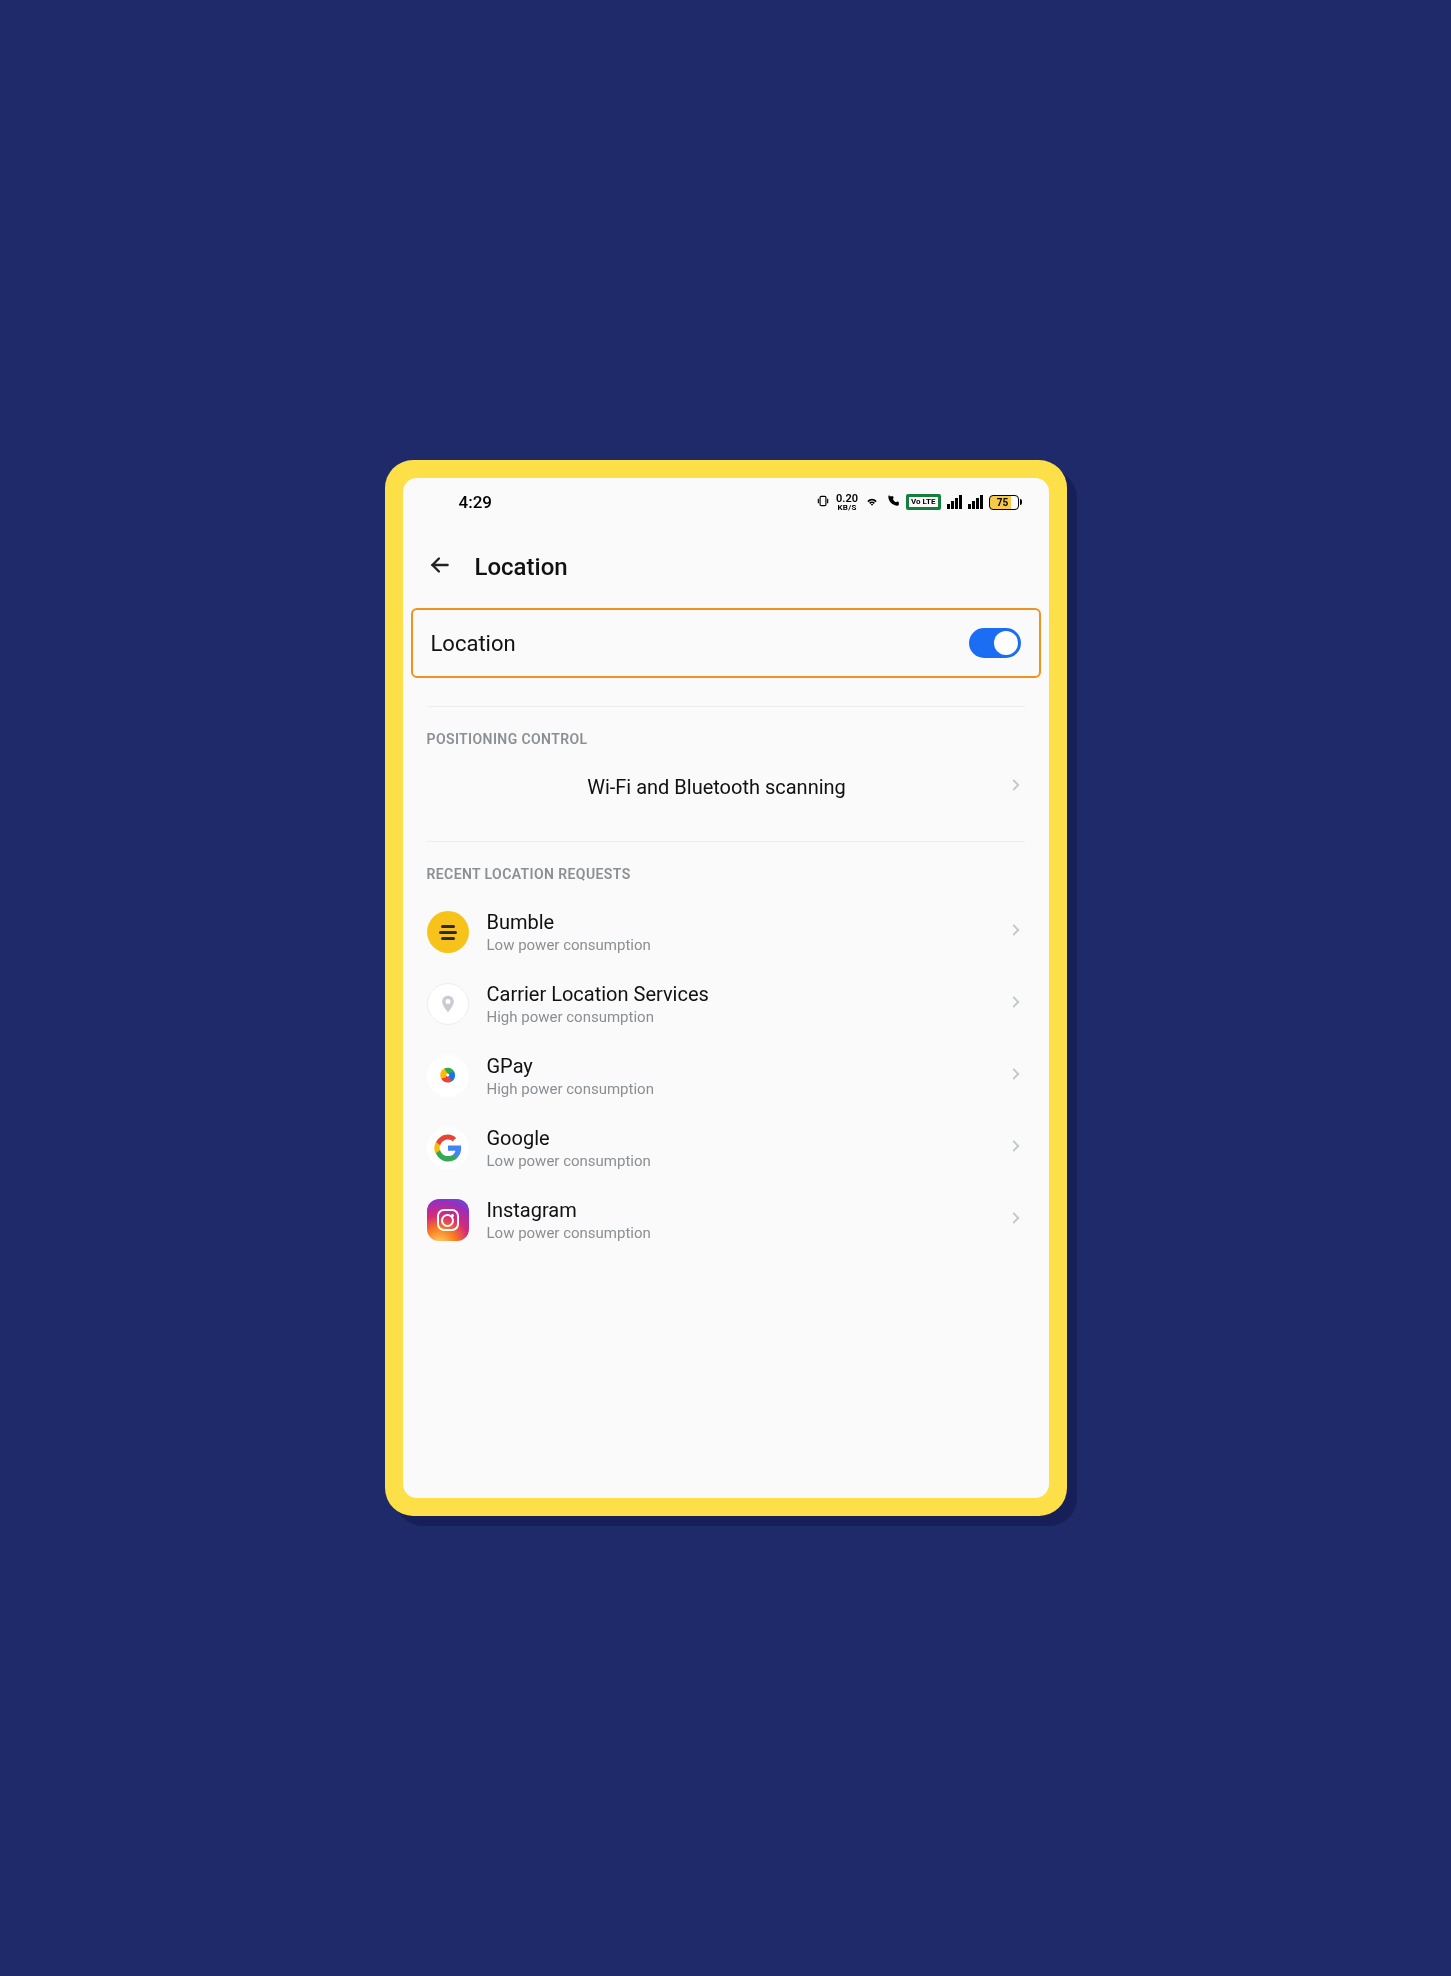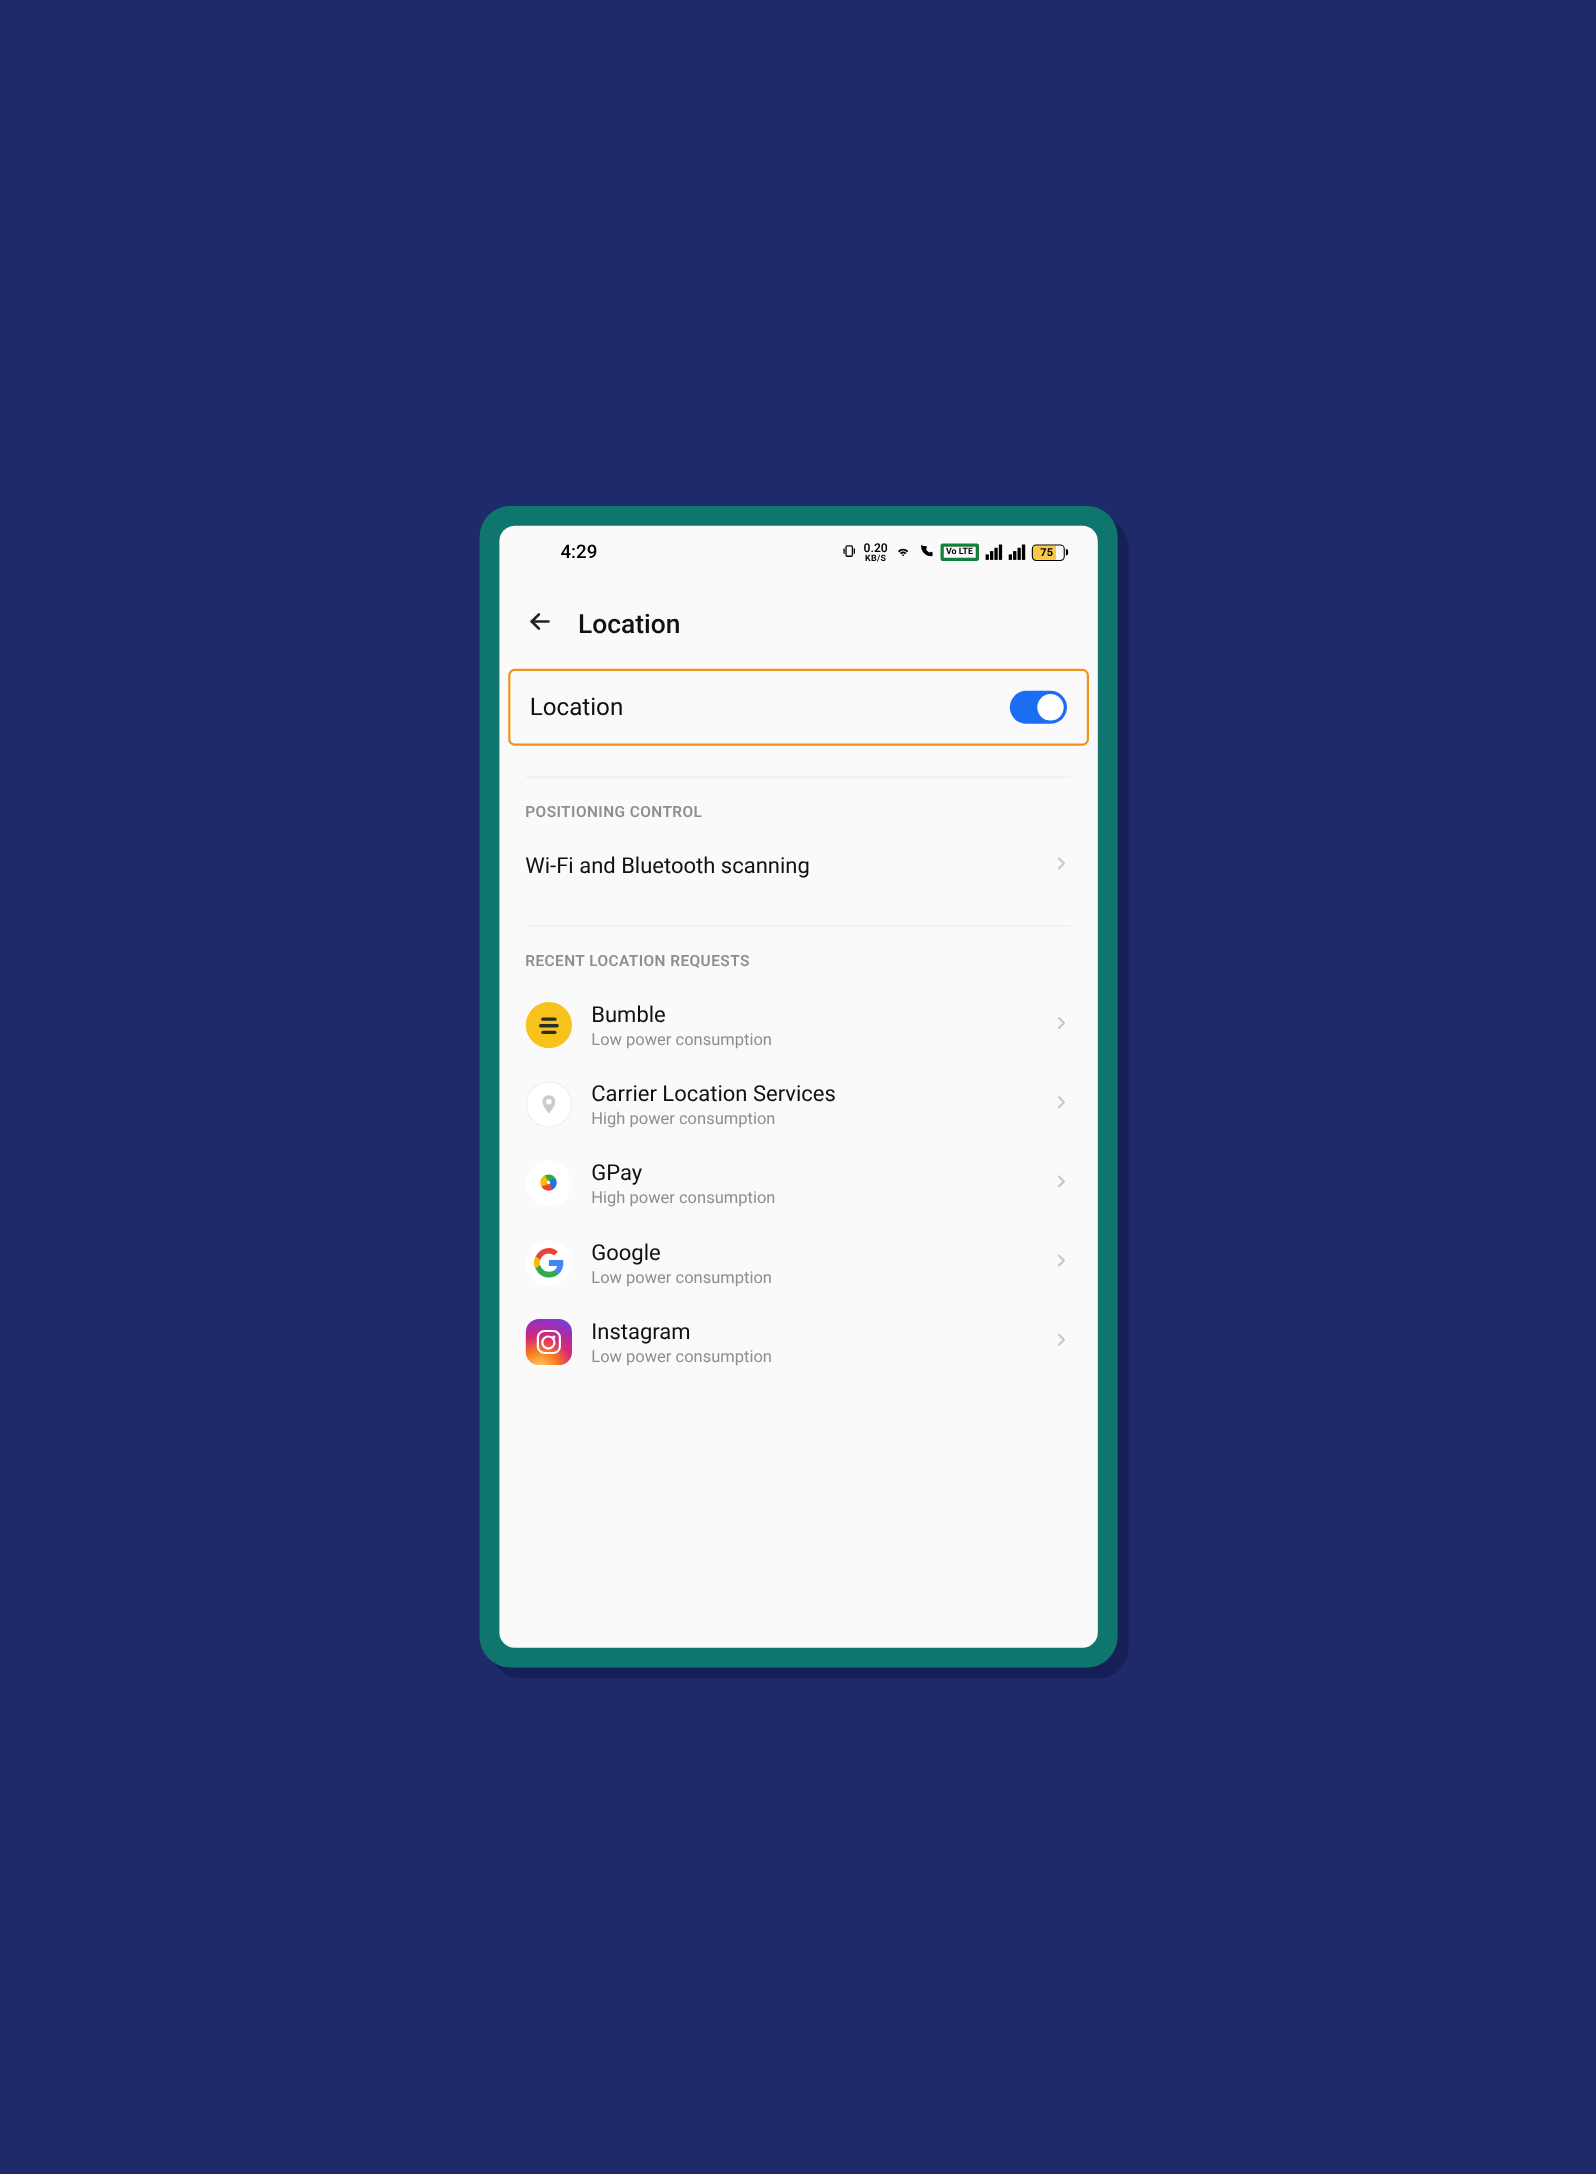--- a/index.html
+++ b/index.html
@@ -6,22 +6,22 @@
   body {
     background: #1f2a6b;
     font-family: -apple-system, BlinkMacSystemFont, "Segoe UI", Roboto, Helvetica, Arial, sans-serif;
     display: flex;
     align-items: center;
     justify-content: center;
     min-height: 100vh;
     padding: 80px 40px;
   }
   .phone-frame {
-    width: 580px;
-    background: #0f766e;
+    width: 682px;
+    background: #fde047;
     border-radius: 28px;
     padding: 18px;
     position: relative;
     box-shadow: 10px 10px 0 rgba(0,0,30,0.25);
   }
   .screen {
     background: #fafafa;
     border-radius: 14px;
     overflow: hidden;
     min-height: 1020px;
@@ -124,21 +124,21 @@
     width:22px; height:22px; border:2.5px solid #fff; border-radius:7px;
     display:flex; align-items:center; justify-content:center; position:relative;
   }
   .ic-instagram .cam::after{
     content:""; width:9px; height:9px; border:2.5px solid #fff; border-radius:50%;
   }
   .ic-instagram .cam::before{
     content:""; position:absolute; top:3px; right:3px; width:3px; height:3px;
     background:#fff; border-radius:50%;
   }
-  .gap-after { margin-bottom: 28px; }
+  .gap-after { margin-bottom: 28px; text-align: center; }
 </style>
 </head>
 <body>
 
 <div class="phone-frame">
   <div class="screen">
 
     <div class="status-bar">
       <div>4:29</div>
       <div class="status-right">

